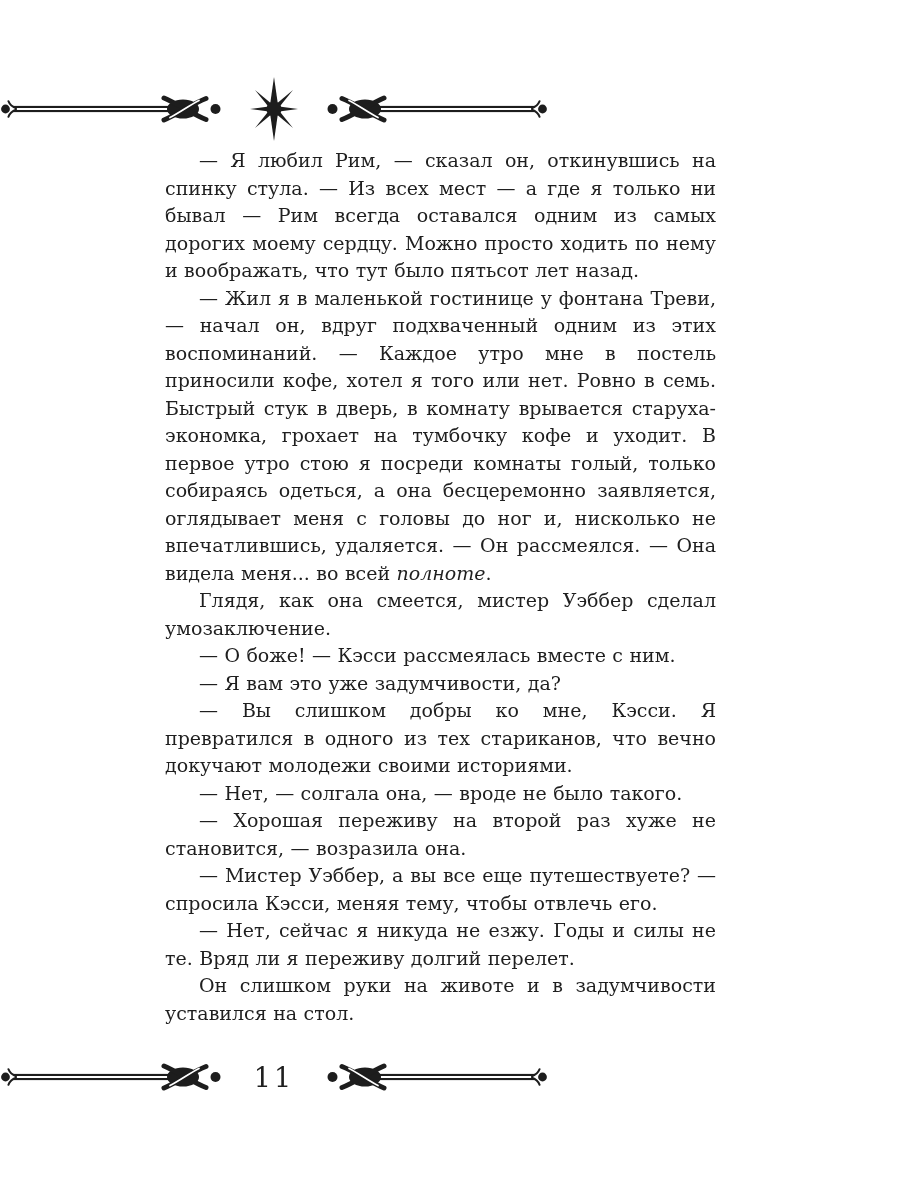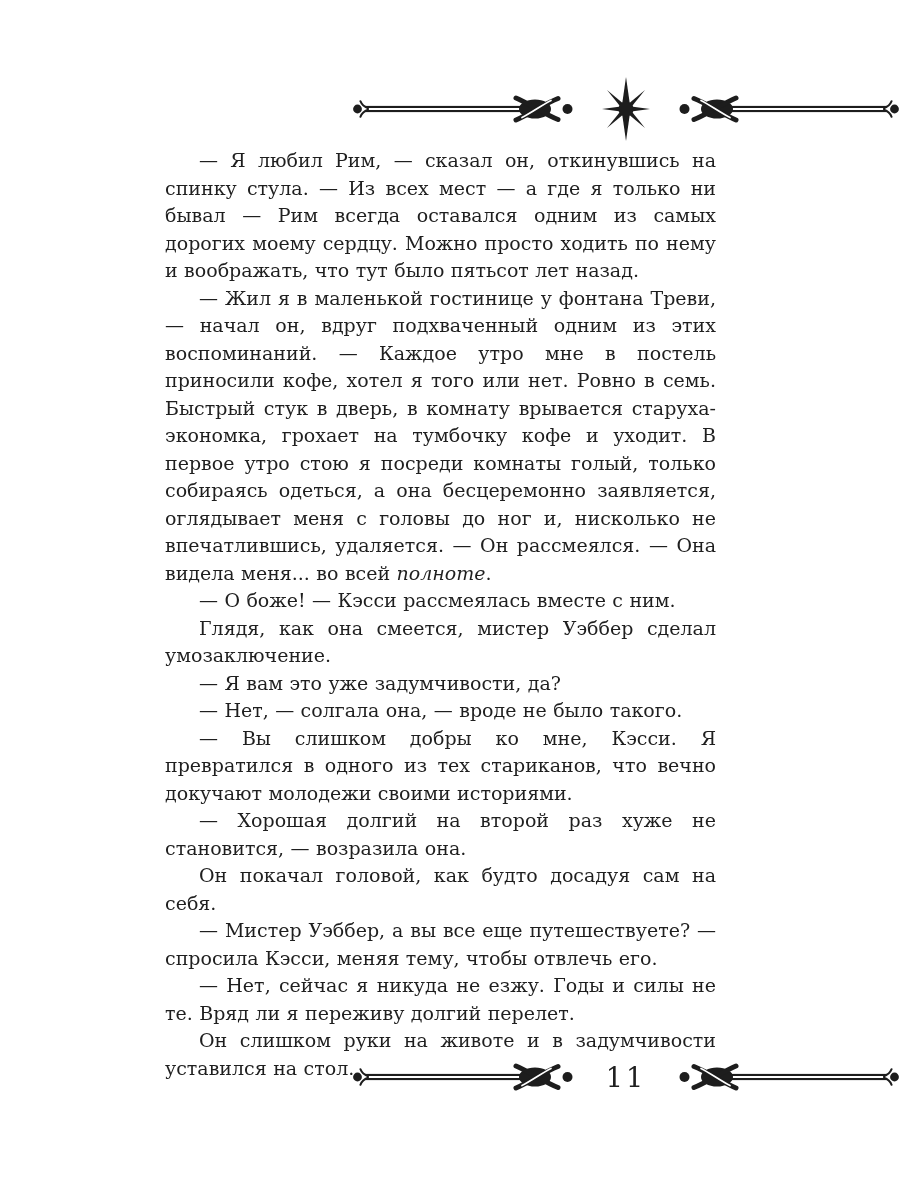--- a/index.html
+++ b/index.html
@@ -17,21 +17,21 @@
     color: #1f1f1f;
   }
   
   .ornament-row {
     position: absolute;
     left: 0;
     width: 900px;
     height: 36px;
     display: flex;
     align-items: center;
-    justify-content: flex-end;
+    justify-content: flex-start;
   }
   .ornament-row.header { top: 91px; }
   .ornament-row.footer { top: 1059px; }
   .rule { width: 222px; height: 36px; flex: 0 0 auto; }
   .rule.mirrored { transform: scaleX(-1); }
   .center-slot {
     width: 104px;
     flex: 0 0 auto;
     display: flex;
     align-items: center;
@@ -108,27 +108,26 @@
         </svg>
     </div>
     <svg class="rule mirrored" viewBox="0 0 222 36">
         <use href="#flourish-rule"></use>
       </svg>
   </div>
 
   <div class="text-block">
       <p class="para"><span>— Я любил Рим, — сказал он, откинувшись на спинку стула. — Из всех мест — а где я только ни бывал — Рим всегда оставался одним из самых дорогих моему сердцу. Можно просто ходить по нему и воображать, что тут было пятьсот лет назад.</span></p>
       <p class="para"><span>— Жил я в маленькой гостинице у фонтана Треви, — начал он, вдруг подхваченный одним из этих воспоминаний. — Каждое утро мне в постель приносили кофе, хотел я того или нет. Ровно в семь. Быстрый стук в дверь, в комнату врывается старуха-экономка, грохает на тумбочку кофе и уходит. В первое утро стою я посреди комнаты голый, только собираясь одеться, а она бесцеремонно заявляется, оглядывает меня с головы до ног и, нисколько не впечатлившись, удаляется. — Он рассмеялся. — Она видела меня... во всей </span><em>полноте</em><span>.</span></p>
+      <p class="para"><span>Глядя, как она смеется, мистер Уэббер сделал умозаключение.</span></p>
       <p class="para"><span>— О боже! — Кэсси рассмеялась вместе с ним.</span></p>
-      <p class="para"><span>Глядя, как она смеется, мистер Уэббер сделал умозаключение.</span></p>
       <p class="para"><span>— Я вам это уже задумчивости, да?</span></p>
+      <p class="para"><span>— Вы слишком добры ко мне, Кэсси. Я превратился в одного из тех стариканов, что вечно докучают молодежи своими историями.</span></p>
       <p class="para"><span>— Нет, — солгала она, — вроде не было такого.</span></p>
-      <p class="para"><span>— Вы слишком добры ко мне, Кэсси. Я превратился в одного из тех стариканов, что вечно докучают молодежи своими историями.</span></p>
-      <p class="para"><span>— Хорошая долгий на второй раз хуже не становится, — возразила она.</span></p>
-      <p class="para"><span>Он покачал головой, как будто досадуя сам на себя.</span></p>
+      <p class="para"><span>— Хорошая переживу на второй раз хуже не становится, — возразила она.</span></p>
       <p class="para"><span>— Мистер Уэббер, а вы все еще путешествуете? — спросила Кэсси, меняя тему, чтобы отвлечь его.</span></p>
       <p class="para"><span>— Нет, сейчас я никуда не езжу. Годы и силы не те. Вряд ли я переживу долгий перелет.</span></p>
       <p class="para"><span>Он слишком руки на животе и в задумчивости уставился на стол.</span></p>
     </div>
 
   <div class="ornament-row footer">
     <svg class="rule" viewBox="0 0 222 36">
         <use href="#flourish-rule"></use>
       </svg>
     <div class="center-slot">

